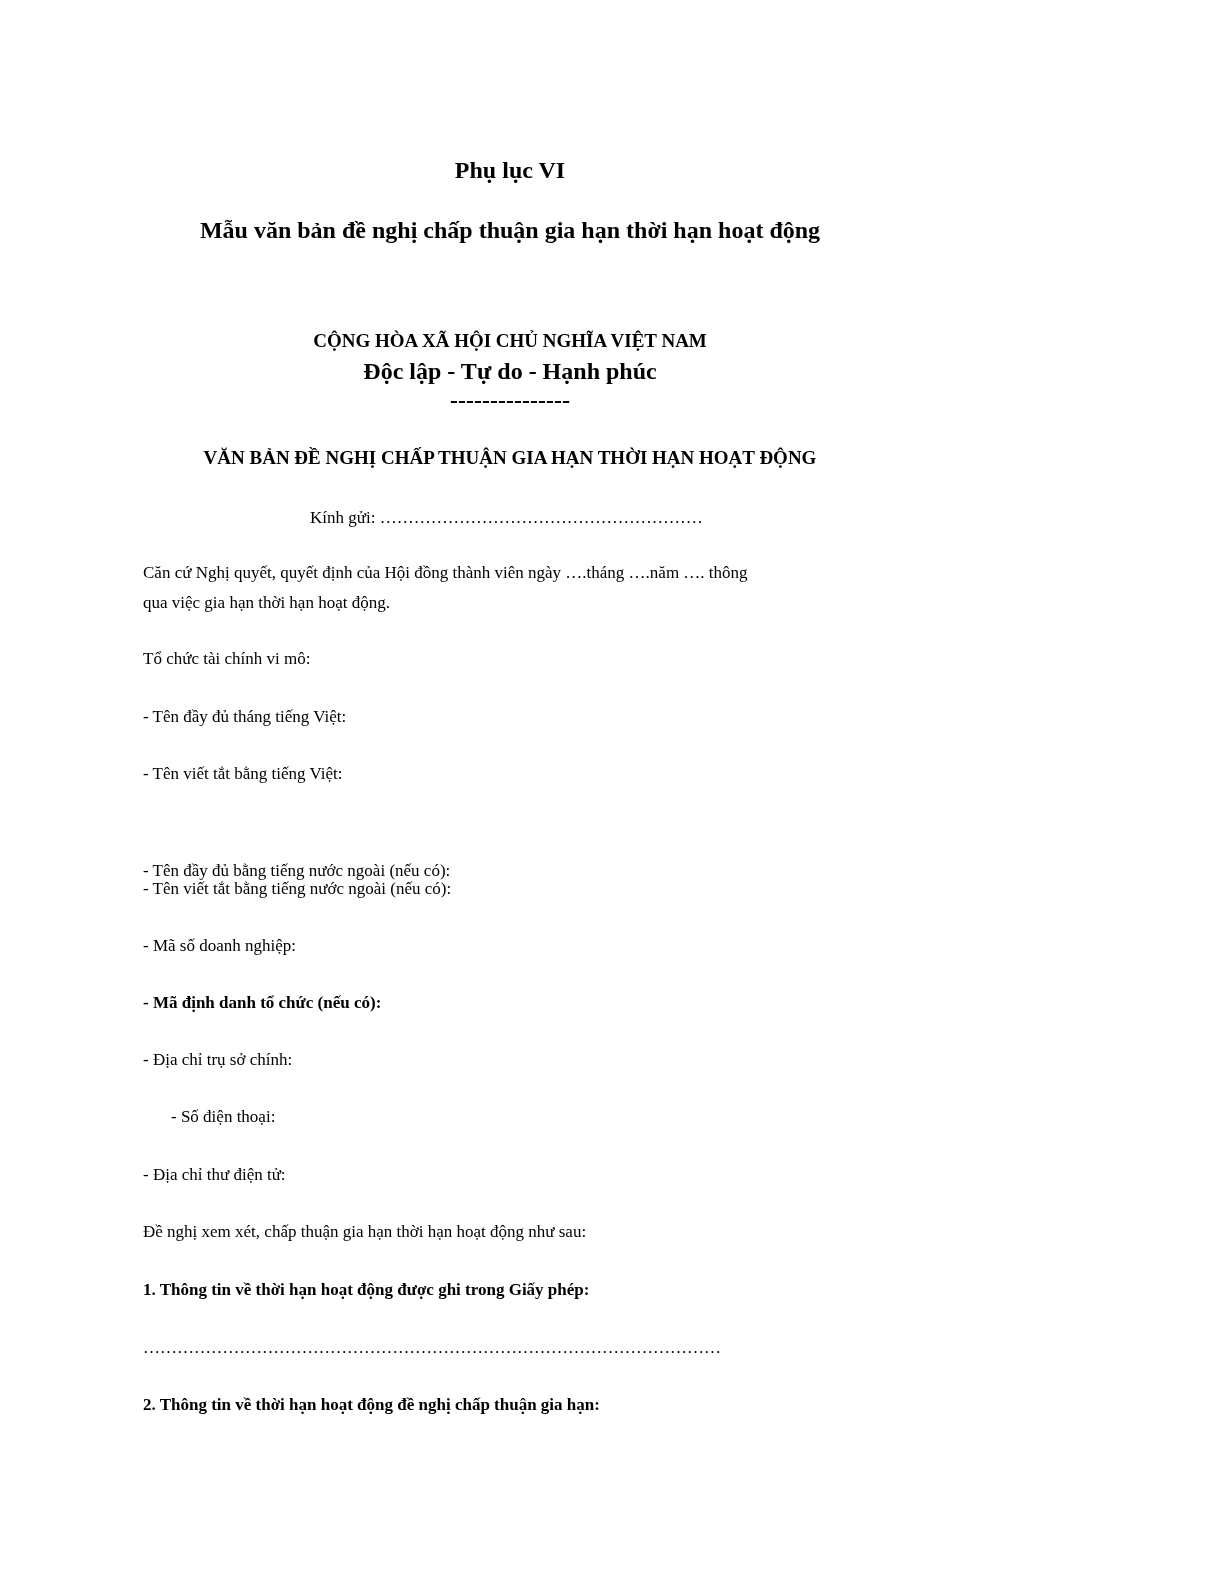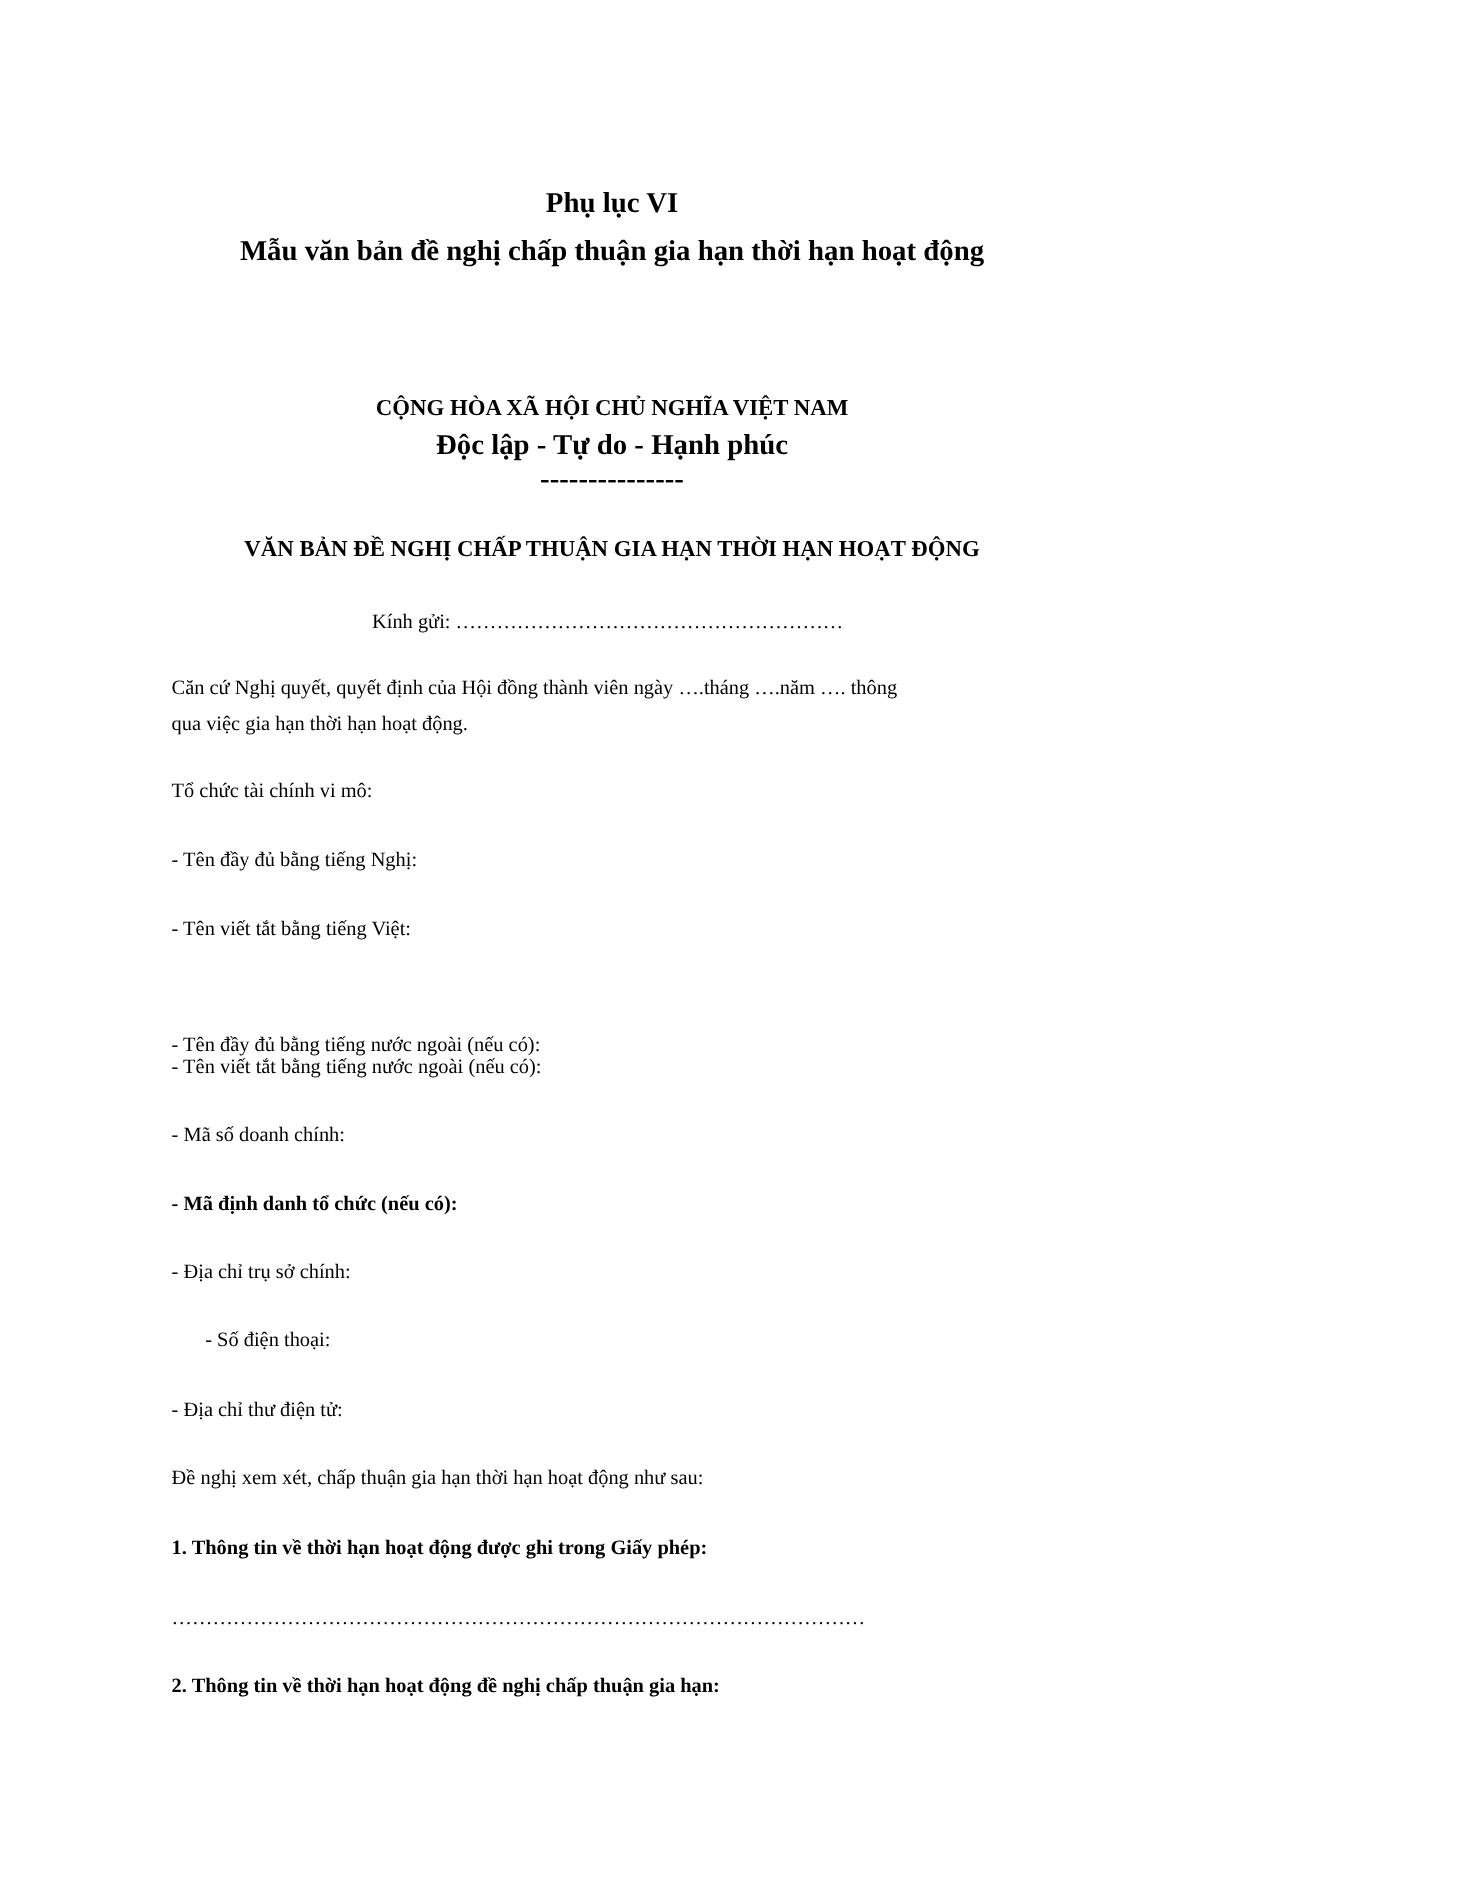--- a/index.html
+++ b/index.html
@@ -27,40 +27,40 @@
     }
     .bold { font-weight: bold; }
     .fs24 { font-size: 24px; line-height: 28px; }
     .fs25 { font-size: 19px; line-height: 30px; }
     .body-text { font-size: 17px; line-height: 30px; left: 143px; }
   </style>
 </head>
 <body>
 
 <p class="abs center bold fs24" style="top:156px;">Phụ lục VI</p>
-<p class="abs center bold fs24" style="top:196px;">Mẫu văn bản đề nghị chấp thuận gia hạn thời hạn hoạt động</p>
+<p class="abs center bold fs24" style="top:216px;">Mẫu văn bản đề nghị chấp thuận gia hạn thời hạn hoạt động</p>
 
 <p class="abs center bold fs25" style="top:326px;">CỘNG HÒA XÃ HỘI CHỦ NGHĨA VIỆT NAM</p>
 <p class="abs center bold fs24" style="top:357px;">Độc lập - Tự do - Hạnh phúc</p>
 <p class="abs center bold fs24" style="top:386px;">---------------</p>
 
 <p class="abs center bold fs25" style="top:443px;">VĂN BẢN ĐỀ NGHỊ CHẤP THUẬN GIA HẠN THỜI HẠN HOẠT ĐỘNG</p>
 
 <p class="abs body-text" style="top:503px; left:310px;">Kính gửi: …………………………………………………</p>
 
 <p class="abs body-text" style="top:558px;">Căn cứ Nghị quyết, quyết định của Hội đồng thành viên ngày ….tháng ….năm …. thông</p>
 <p class="abs body-text" style="top:588px;">qua việc gia hạn thời hạn hoạt động.</p>
 
 <p class="abs body-text" style="top:644px;">Tổ chức tài chính vi mô:</p>
 
-<p class="abs body-text" style="top:702px;">- Tên đầy đủ bằng tiếng Nghị:</p>
+<p class="abs body-text" style="top:702px;">- Tên đầy đủ tháng tiếng Việt:</p>
 <p class="abs body-text" style="top:759px;">- Tên viết tắt bằng tiếng Việt:</p>
 <p class="abs body-text" style="top:816px;margin-top:40px;">- Tên đầy đủ bằng tiếng nước ngoài (nếu có):</p>
 <p class="abs body-text" style="top:874px;">- Tên viết tắt bằng tiếng nước ngoài (nếu có):</p>
-<p class="abs body-text" style="top:931px;">- Mã số doanh chính:</p>
+<p class="abs body-text" style="top:931px;">- Mã số doanh nghiệp:</p>
 <p class="abs body-text" style="top:988px;font-weight:bold;">- Mã định danh tổ chức (nếu có):</p>
 <p class="abs body-text" style="top:1045px;">- Địa chỉ trụ sở chính:</p>
 <p class="abs body-text" style="top:1102px;margin-left:28px;">- Số điện thoại:</p>
 <p class="abs body-text" style="top:1160px;">- Địa chỉ thư điện tử:</p>
 
 <p class="abs body-text" style="top:1217px;">Đề nghị xem xét, chấp thuận gia hạn thời hạn hoạt động như sau:</p>
 
 <p class="abs body-text bold" style="top:1275px;">1. Thông tin về thời hạn hoạt động được ghi trong Giấy phép:</p>
 <p class="abs body-text" style="top:1333px;">…………………………………………………………………………………………</p>
 

